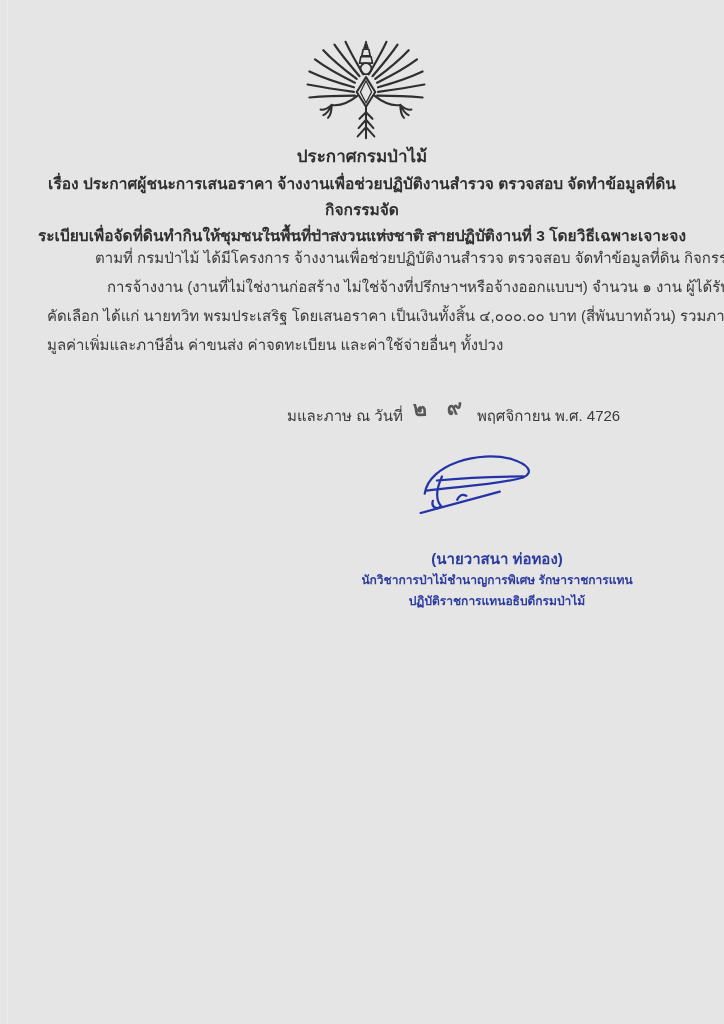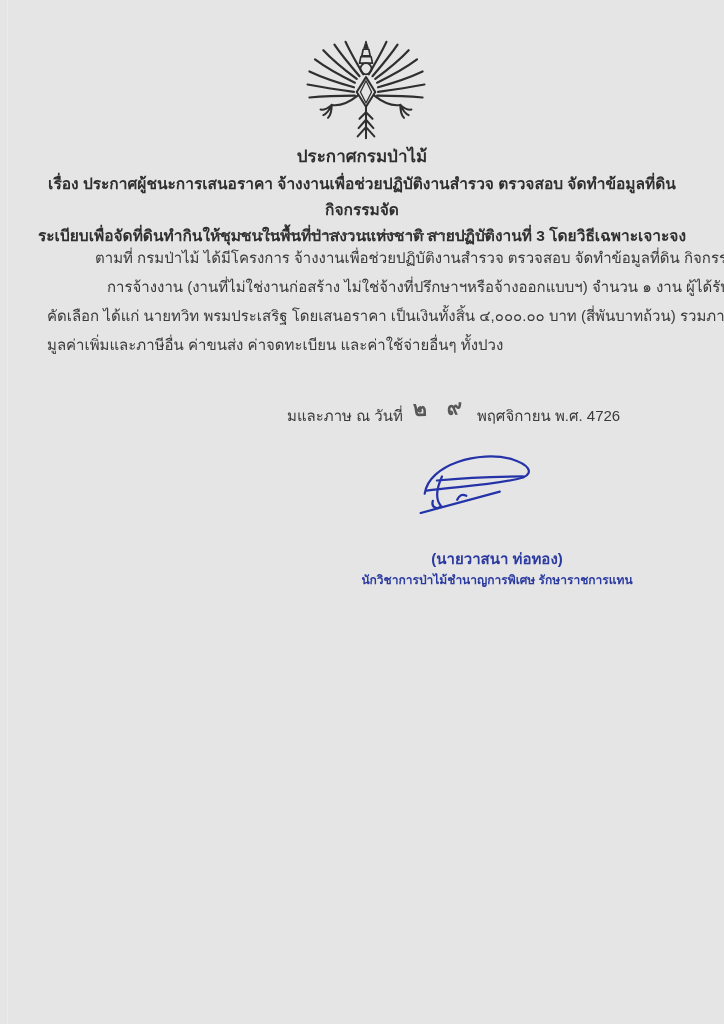--- a/index.html
+++ b/index.html
@@ -191,14 +191,15 @@
         <path d="M31,30 C26,41 24,52 30,59 C27,63 20,61 22,54"></path>
         <path d="M46,53 Q49,46 55,49"></path>
         <path d="M10,66 L88,45"></path>
       </g>
     </svg>
   </div>
 
   <div class="signatory-block">
     <div class="signatory-name">(นายวาสนา ท่อทอง)</div>
     <div class="signatory-line">นักวิชาการป่าไม้ชำนาญการพิเศษ รักษาราชการแทน</div>
+    <div class="signatory-line">ปฏิบัติราชการแทนอธิบดีกรมป่าไม้</div>
   </div>
 </div>
 
 </body></html>

